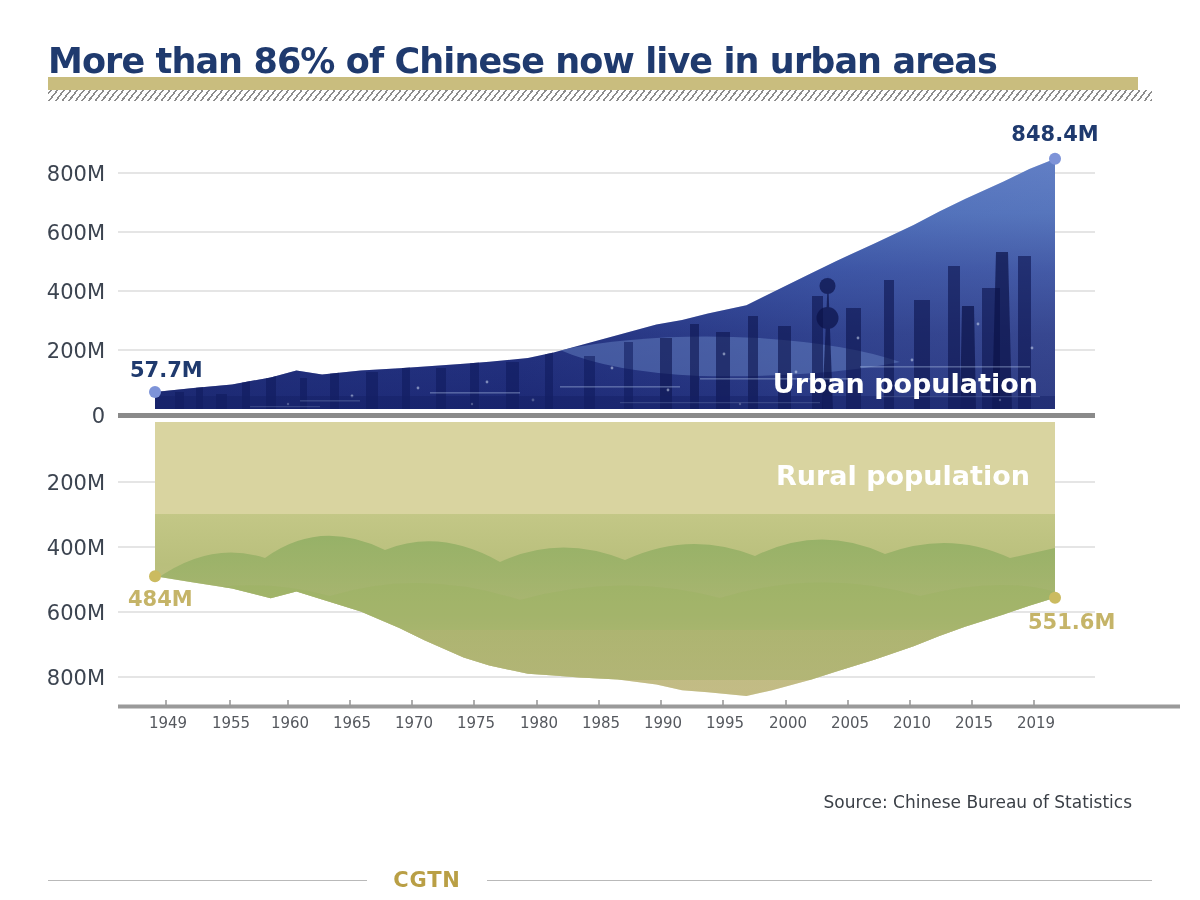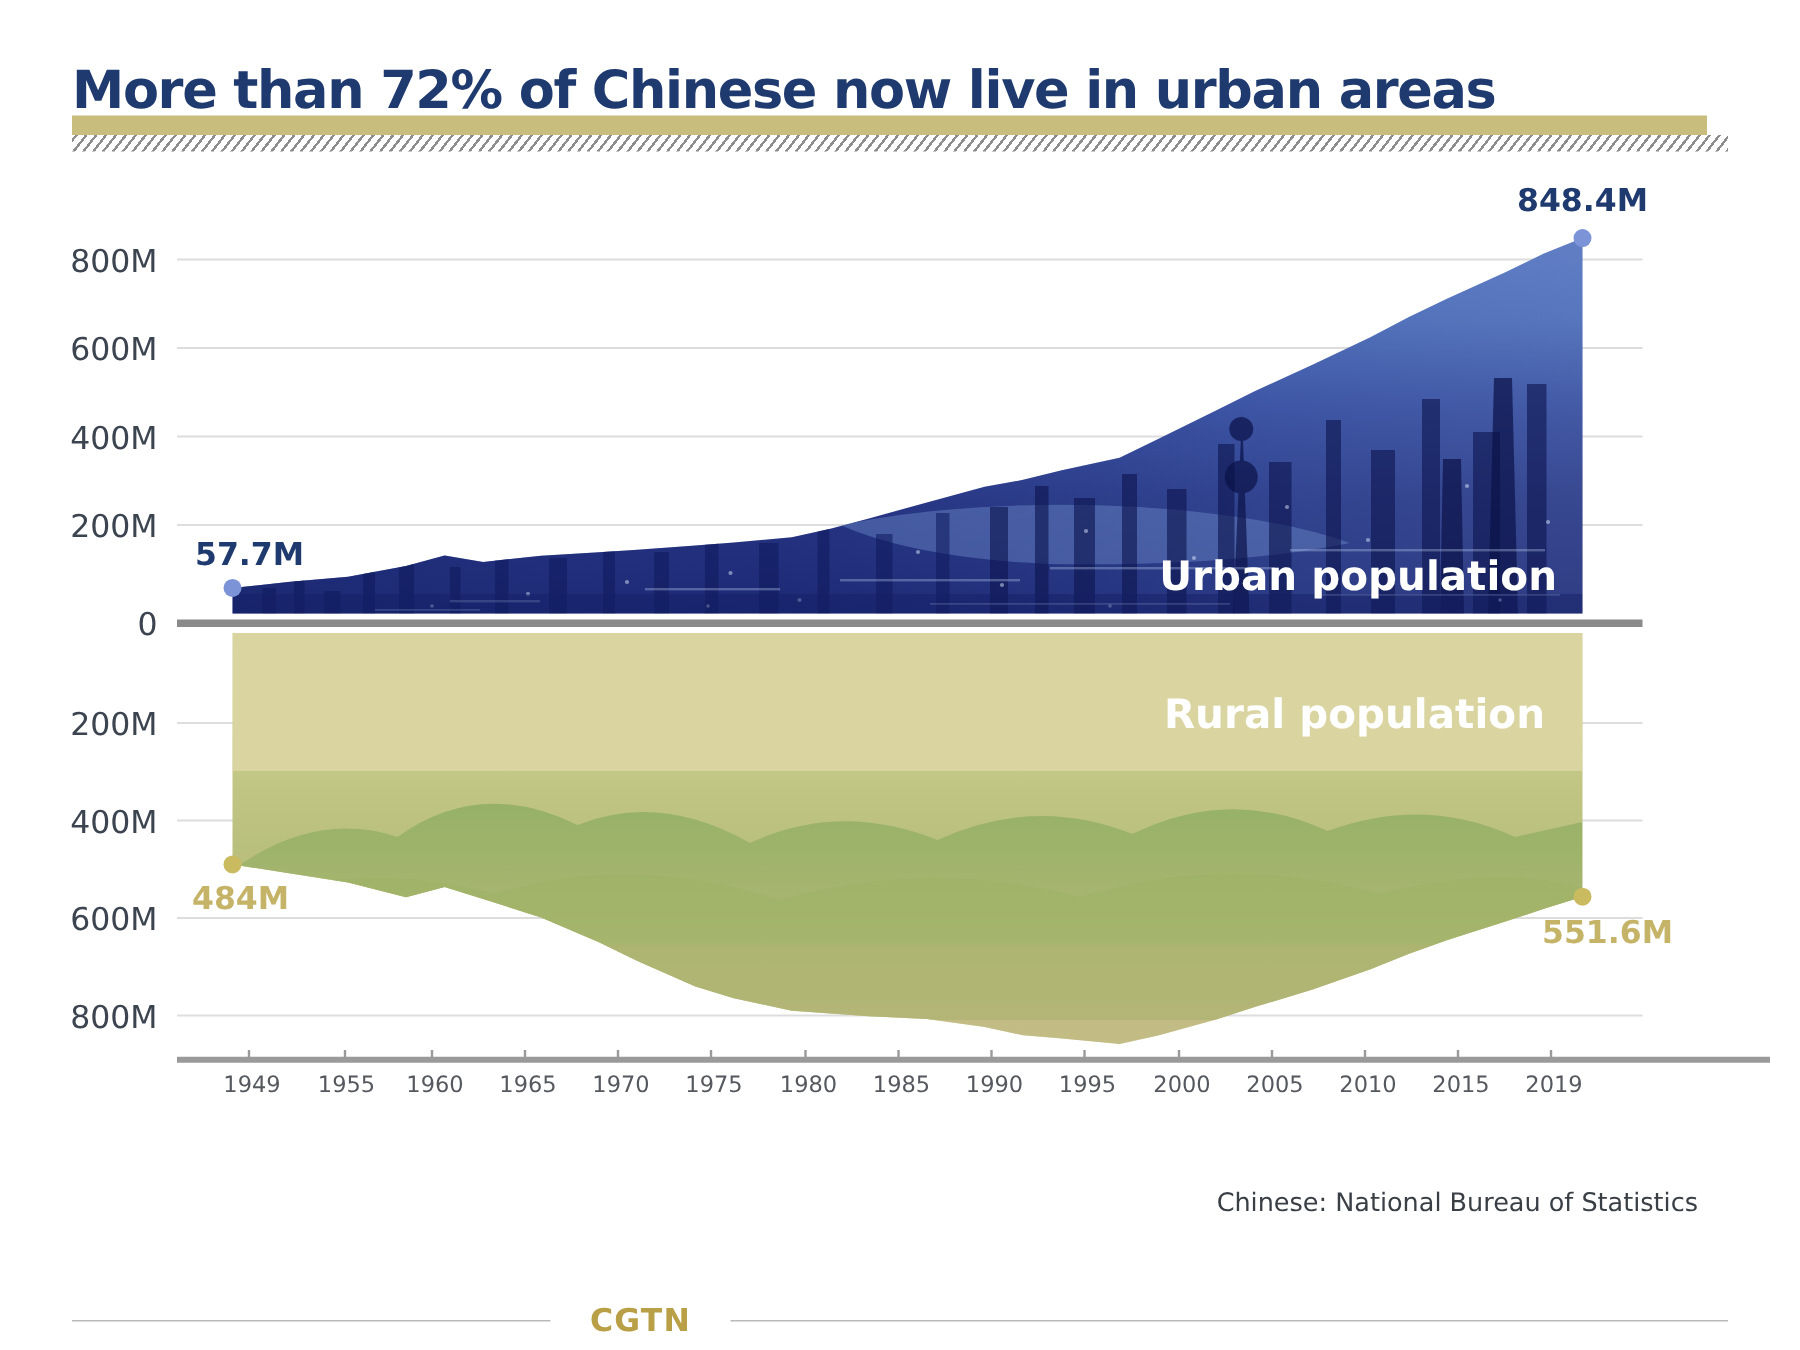--- a/index.html
+++ b/index.html
@@ -118,21 +118,21 @@
     white-space: nowrap;
   }
 </style>
 </head>
 <body>
 
 <div id="page">
 
   <div id="title-block">
     <div id="title-highlight"></div>
-    <div id="page-title">More than 72% of Chinese now live in urban areas</div>
+    <div id="page-title">More than 86% of Chinese now live in urban areas</div>
   </div>
   <div id="title-rule"></div>
 
   <div id="chart-area">
     <svg id="chart-svg" width="1200" height="640" viewBox="0 0 1200 640">
       <defs>
 
         <linearGradient id="urbanGrad" x1="0" y1="0" x2="0" y2="1">
           <stop offset="0%" stop-color="#5876c0"></stop>
           <stop offset="22%" stop-color="#4a6ab5"></stop>
@@ -406,20 +406,20 @@
         <text class="x-tick-label" x="725" y="618">1995</text>
         <text class="x-tick-label" x="788" y="618">2000</text>
         <text class="x-tick-label" x="850" y="618">2005</text>
         <text class="x-tick-label" x="912" y="618">2010</text>
         <text class="x-tick-label" x="974" y="618">2015</text>
         <text class="x-tick-label" x="1036" y="618">2019</text>
       </g>
     </svg>
   </div>
 
-  <div id="source-note">Chinese: National Bureau of Statistics</div>
+  <div id="source-note">Source: Chinese Bureau of Statistics</div>
   <div id="footer-bar">
     <div class="footer-rule left"></div>
     <div id="cgtn-logo">CGTN</div>
     <div class="footer-rule right"></div>
   </div>
 
 </div>
 
 </body></html>

